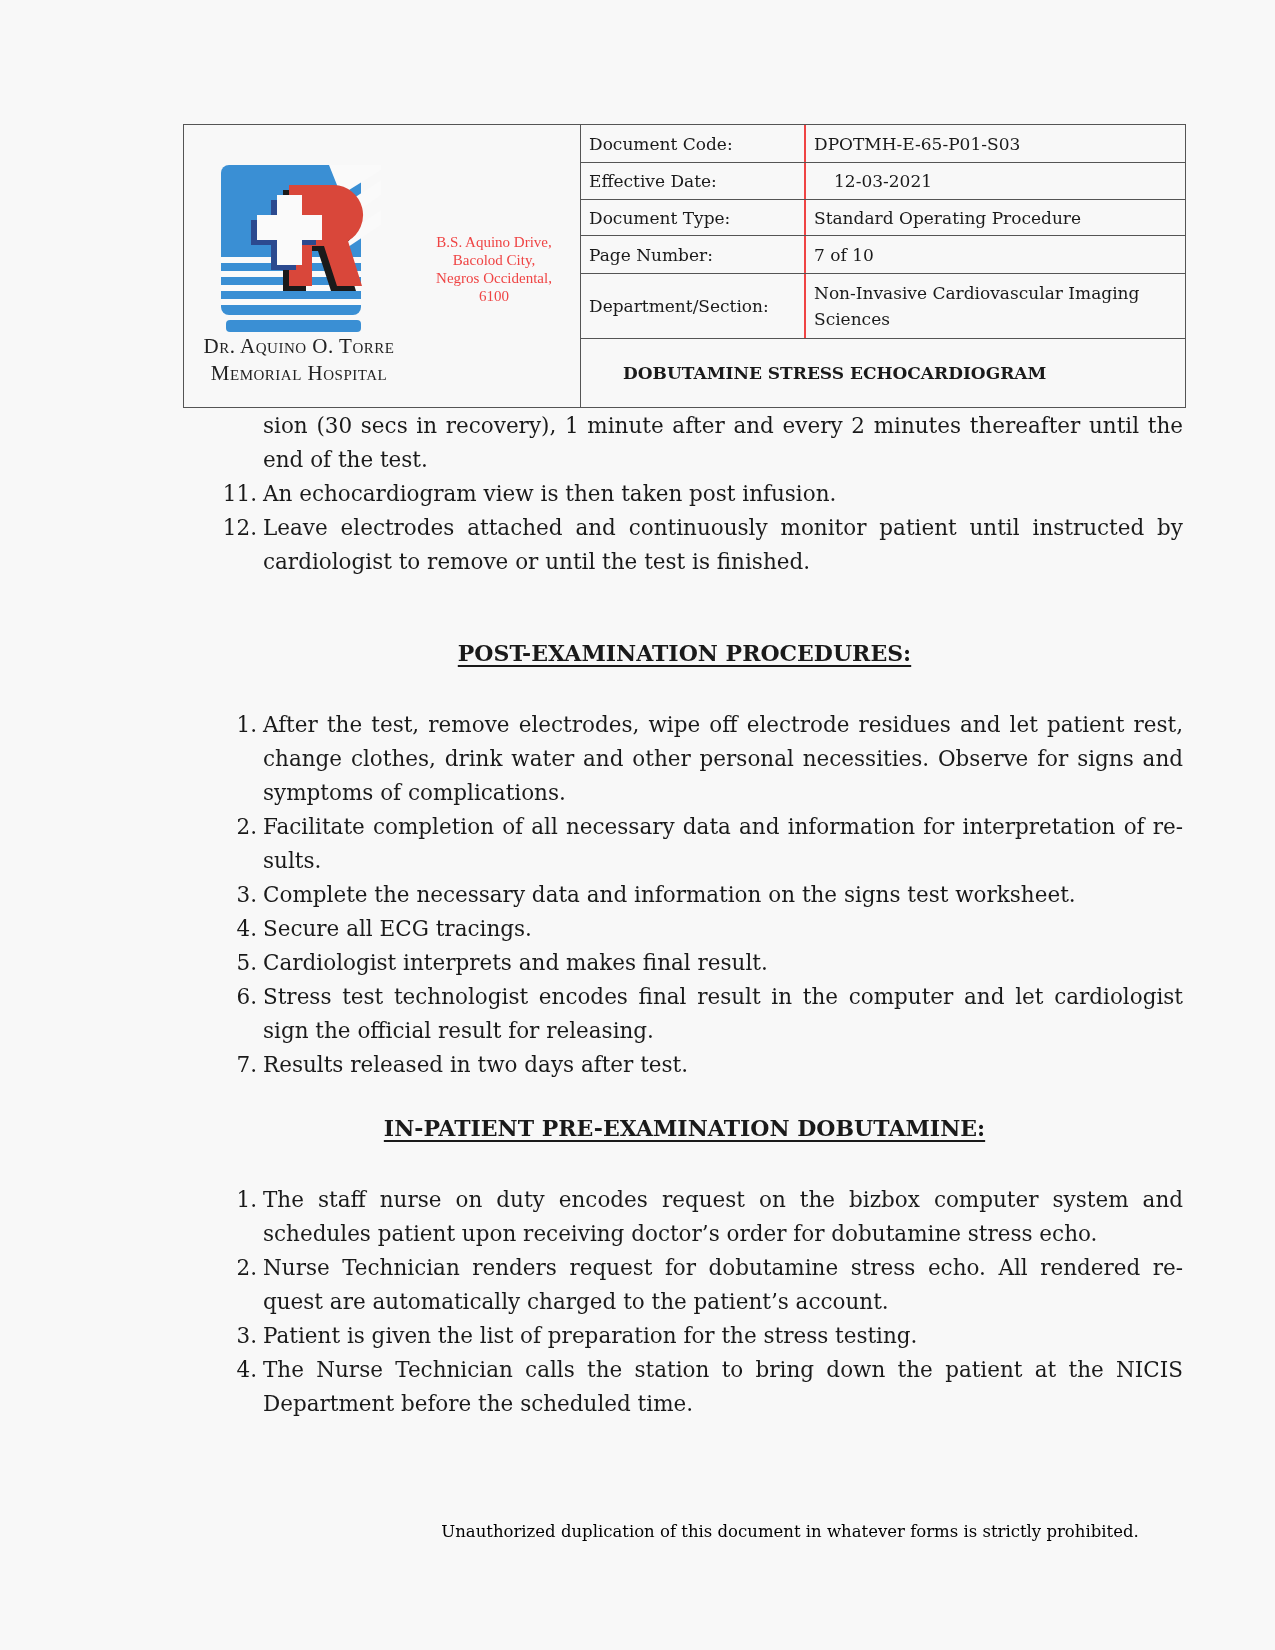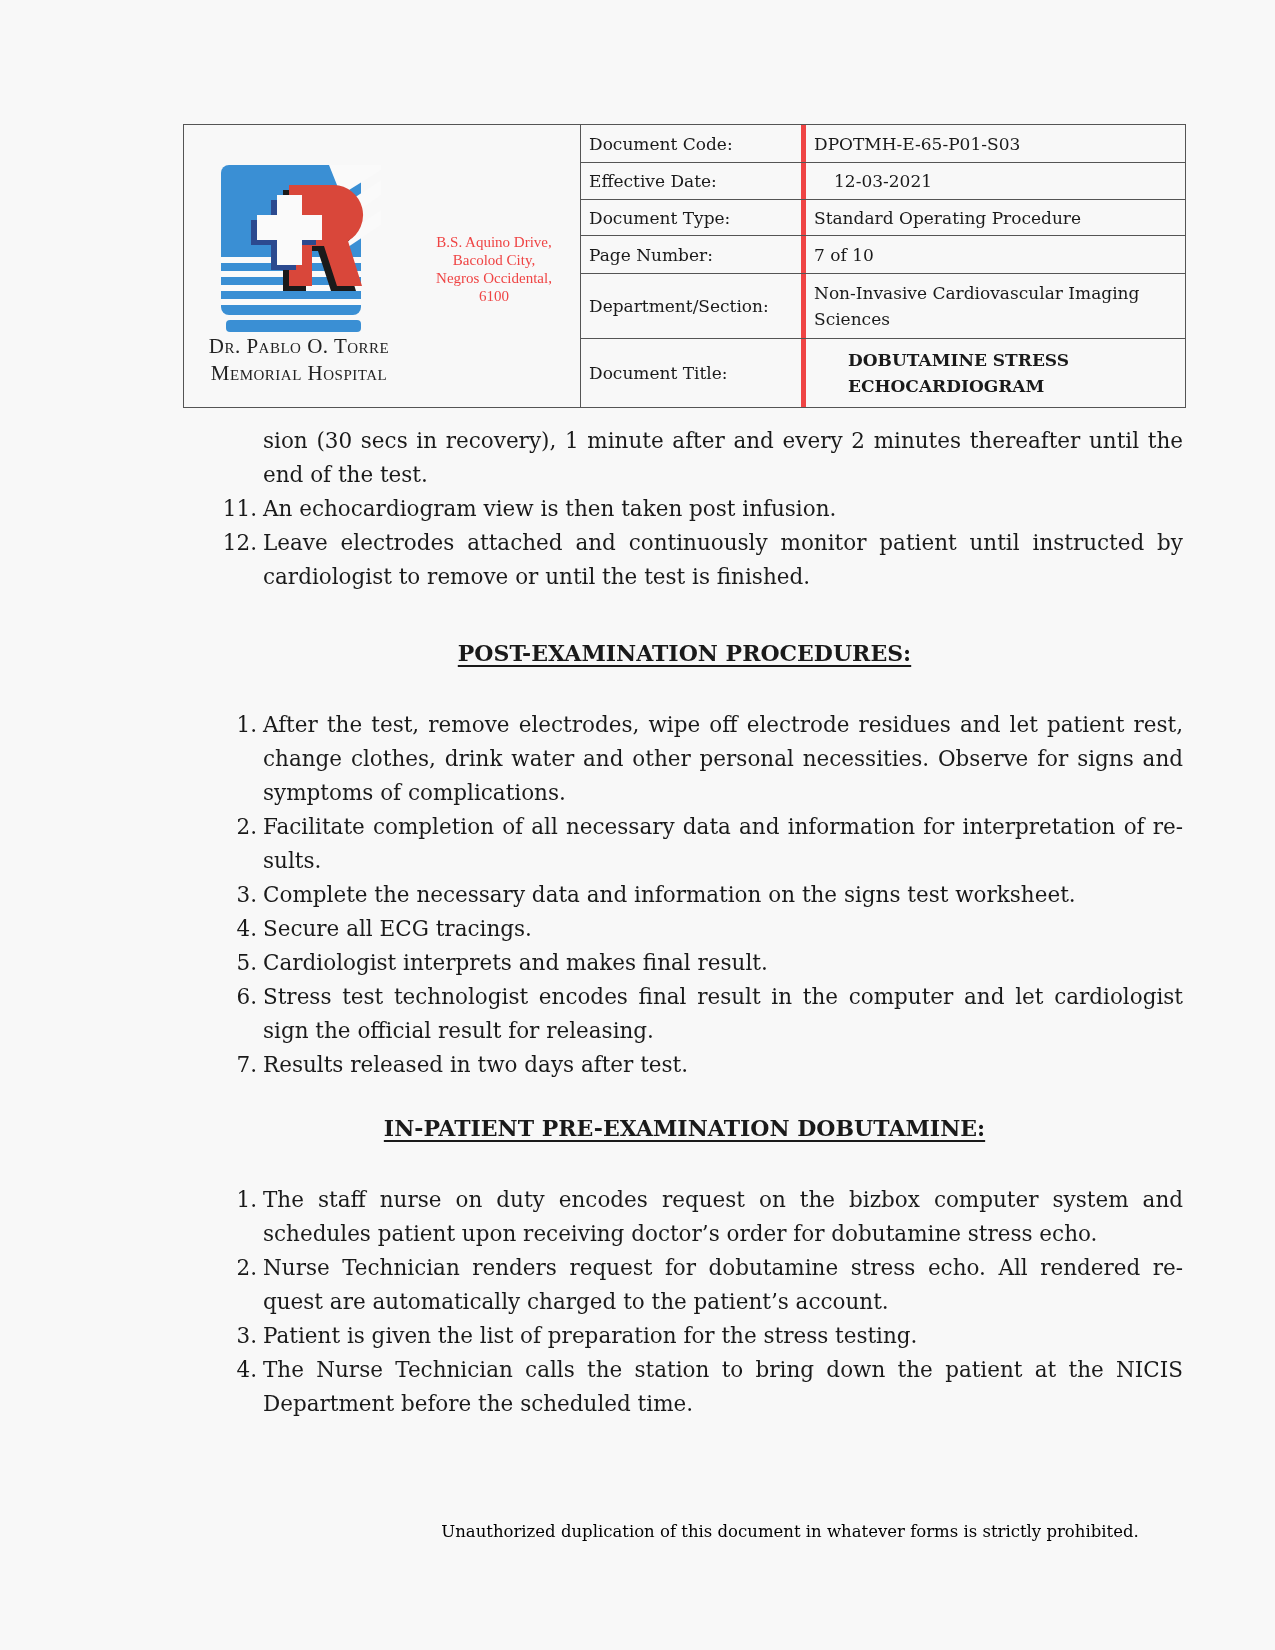--- a/index.html
+++ b/index.html
@@ -20,21 +20,21 @@
     font-variant: small-caps; letter-spacing: 0.5px; color: #222;
   }
   .address {
     position: absolute; left: 235px; top: 108px; width: 150px; text-align: center;
     font-family: "Liberation Serif", serif; font-size: 15px; line-height: 18px; color: #ef4444;
   }
   .meta { flex: 1; display: flex; flex-direction: column; }
   .meta-row { display: flex; border-bottom: 1px solid #555; }
   .meta-row:last-child { border-bottom: none; }
   .meta-label {
-    width: 225px; border-right: 5px solid #ef4444; box-sizing: border-box;
+    width: 225px; border-right: 2px solid #ef4444; box-sizing: border-box;
     padding: 0 8px; font-size: 17px; display: flex; align-items: center;
   }
   .meta-value { flex: 1; padding: 3px 8px; font-size: 17px; line-height: 26px; display: flex; align-items: center; }
   .meta-value.bold { font-weight: bold; margin-left: 34px; }
   .r1 { height: 37px; } .r2 { height: 36px; gap: 20px; } .r3 { height: 35px; } .r4 { height: 37px; }
   .r5 { height: 64px; } .r6 { flex: 1; }
 
   .body-text { position: absolute; left: 218px; width: 965px; font-size: 21.5px; line-height: 34px; }
   .para-cont { padding-left: 45px; text-align: justify; }
   .item { display: flex; }
@@ -63,21 +63,21 @@
       <polygon points="108,0 125,0 160,-10 160,5 120,30" fill="#fafafa"></polygon>
       <polygon points="115,45 160,15 160,30 118,60" fill="#fafafa"></polygon>
       <polygon points="115,75 160,45 160,60 118,88" fill="#fafafa"></polygon>
       <rect x="5" y="155" width="135" height="12" rx="4" fill="#3a8fd4"></rect>
       <path d="M62 25 h45 a30 30 0 0 1 14 56 l14 45 h-25 l-13 -40 h-12 v40 h-23 z" fill="#1a1a1a"></path>
       <path d="M68 20 h45 a30 30 0 0 1 14 56 l14 45 h-25 l-13 -40 h-12 v40 h-23 z" fill="#d9473a"></path>
       <path d="M30 55 h20 v-20 h25 v20 h20 v25 h-20 v25 h-25 v-25 h-20 z" fill="#2c4a8f"></path>
       <path d="M36 50 h20 v-20 h25 v20 h20 v25 h-20 v25 h-25 v-25 h-20 z" fill="#fafafa"></path>
     </svg>
     <div class="hosp-name">
-      <div>Dr. Pablo O. Torre</div>
+      <div>Dr. Aquino O. Torre</div>
       <div>Memorial Hospital</div>
     </div>
     <div class="address">
       <div>B.S. Aquino Drive,</div>
       <div>Bacolod City,</div>
       <div>Negros Occidental,</div>
       <div>6100</div>
     </div>
   </div>
   <div class="meta">
@@ -95,27 +95,26 @@
     </div>
     <div class="meta-row r4">
       <div class="meta-label">Page Number:</div>
       <div class="meta-value">7 of 10</div>
     </div>
     <div class="meta-row r5">
       <div class="meta-label">Department/Section:</div>
       <div class="meta-value">Non-Invasive Cardiovascular Imaging Sciences</div>
     </div>
     <div class="meta-row r6">
-      <div class="meta-label">Document Title:</div>
       <div class="meta-value bold">DOBUTAMINE STRESS ECHOCARDIOGRAM</div>
     </div>
   </div>
 </div>
 
-<div class="body-text" style="top:424px;">
+<div class="body-text" style="top:409px;">
   <div class="para-cont">sion (30 secs in recovery), 1 minute after and every 2 minutes thereafter until the end of the test.</div>
   <div class="item">
     <span class="num">11.</span>
     <span class="txt">An echocardiogram view is then taken post infusion.</span>
   </div>
   <div class="item">
     <span class="num">12.</span>
     <span class="txt">Leave electrodes attached and continuously monitor patient until instructed by cardiologist to remove or until the test is finished.</span>
   </div>
 </div>

